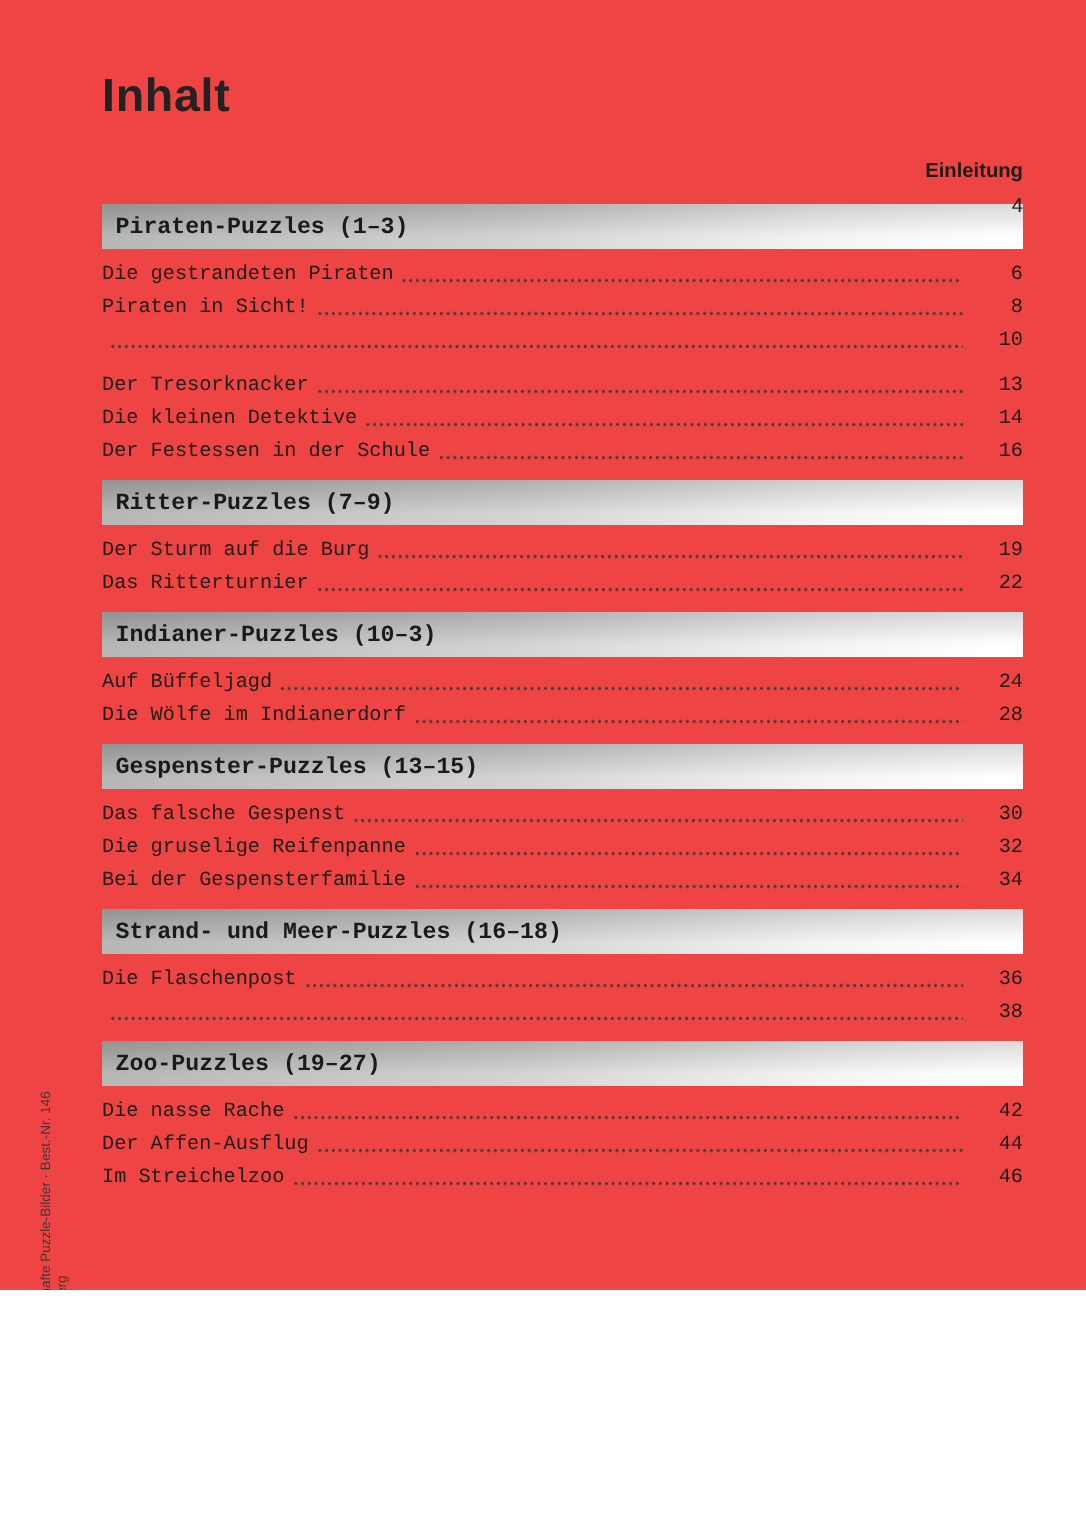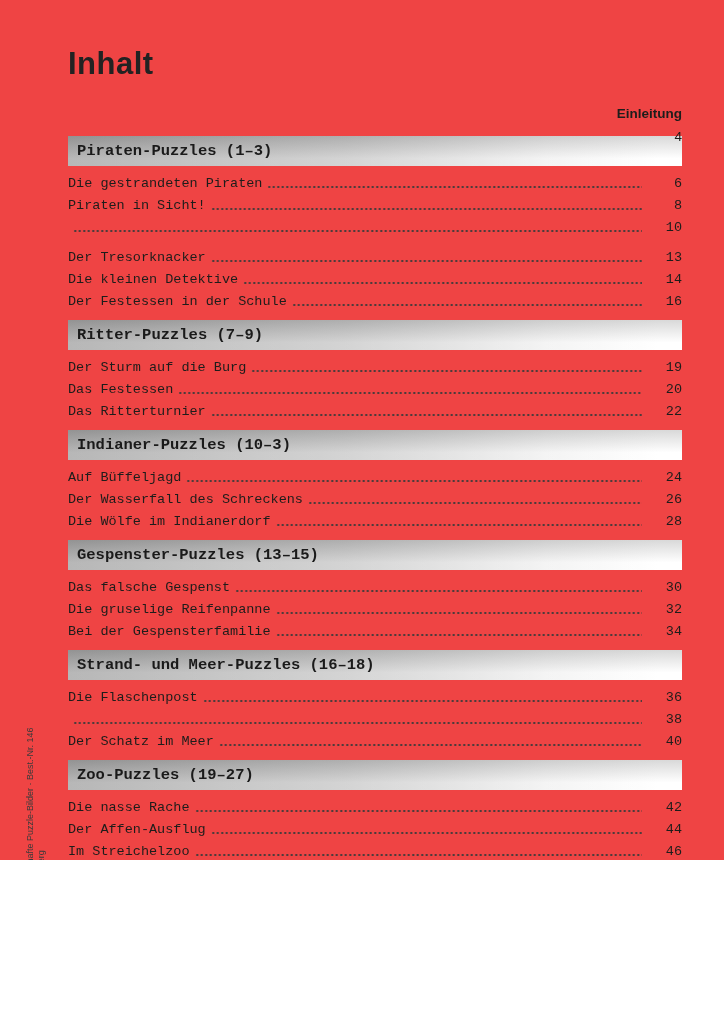--- a/index.html
+++ b/index.html
@@ -151,46 +151,36 @@
     <div class="section">
       <div class="section-header">
         <span>Ritter-Puzzles (7–9)</span>
       </div>
       <div class="toc-row">
         <span class="entry-title">Der Sturm auf die Burg</span>
         <span class="leader"></span>
         <span class="page-col">19</span>
       </div>
       <div class="toc-row">
-        <span class="entry-title">Das Festessen</span>
-        <span class="leader"></span>
-        <span class="page-col">20</span>
-      </div>
-      <div class="toc-row">
         <span class="entry-title">Das Ritterturnier</span>
         <span class="leader"></span>
         <span class="page-col">22</span>
       </div>
     </div>
 
     <div class="section">
       <div class="section-header">
         <span>Indianer-Puzzles (10–3)</span>
       </div>
       <div class="toc-row">
         <span class="entry-title">Auf Büffeljagd</span>
         <span class="leader"></span>
         <span class="page-col">24</span>
       </div>
       <div class="toc-row">
-        <span class="entry-title">Der Wasserfall des Schreckens</span>
-        <span class="leader"></span>
-        <span class="page-col">26</span>
-      </div>
-      <div class="toc-row">
         <span class="entry-title">Die Wölfe im Indianerdorf</span>
         <span class="leader"></span>
         <span class="page-col">28</span>
       </div>
     </div>
 
     <div class="section">
       <div class="section-header">
         <span>Gespenster-Puzzles (13–15)</span>
       </div>
@@ -216,25 +206,20 @@
         <span>Strand- und Meer-Puzzles (16–18)</span>
       </div>
       <div class="toc-row">
         <span class="entry-title">Die Flaschenpost</span>
         <span class="leader"></span>
         <span class="page-col">36</span>
       </div>
       <div class="toc-row">
         <span class="leader"></span>
         <span class="page-col">38</span>
-      </div>
-      <div class="toc-row">
-        <span class="entry-title">Der Schatz im Meer</span>
-        <span class="leader"></span>
-        <span class="page-col">40</span>
       </div>
     </div>
 
     <div class="section">
       <div class="section-header">
         <span>Zoo-Puzzles (19–27)</span>
       </div>
       <div class="toc-row">
         <span class="entry-title">Die nasse Rache</span>
         <span class="leader"></span>

